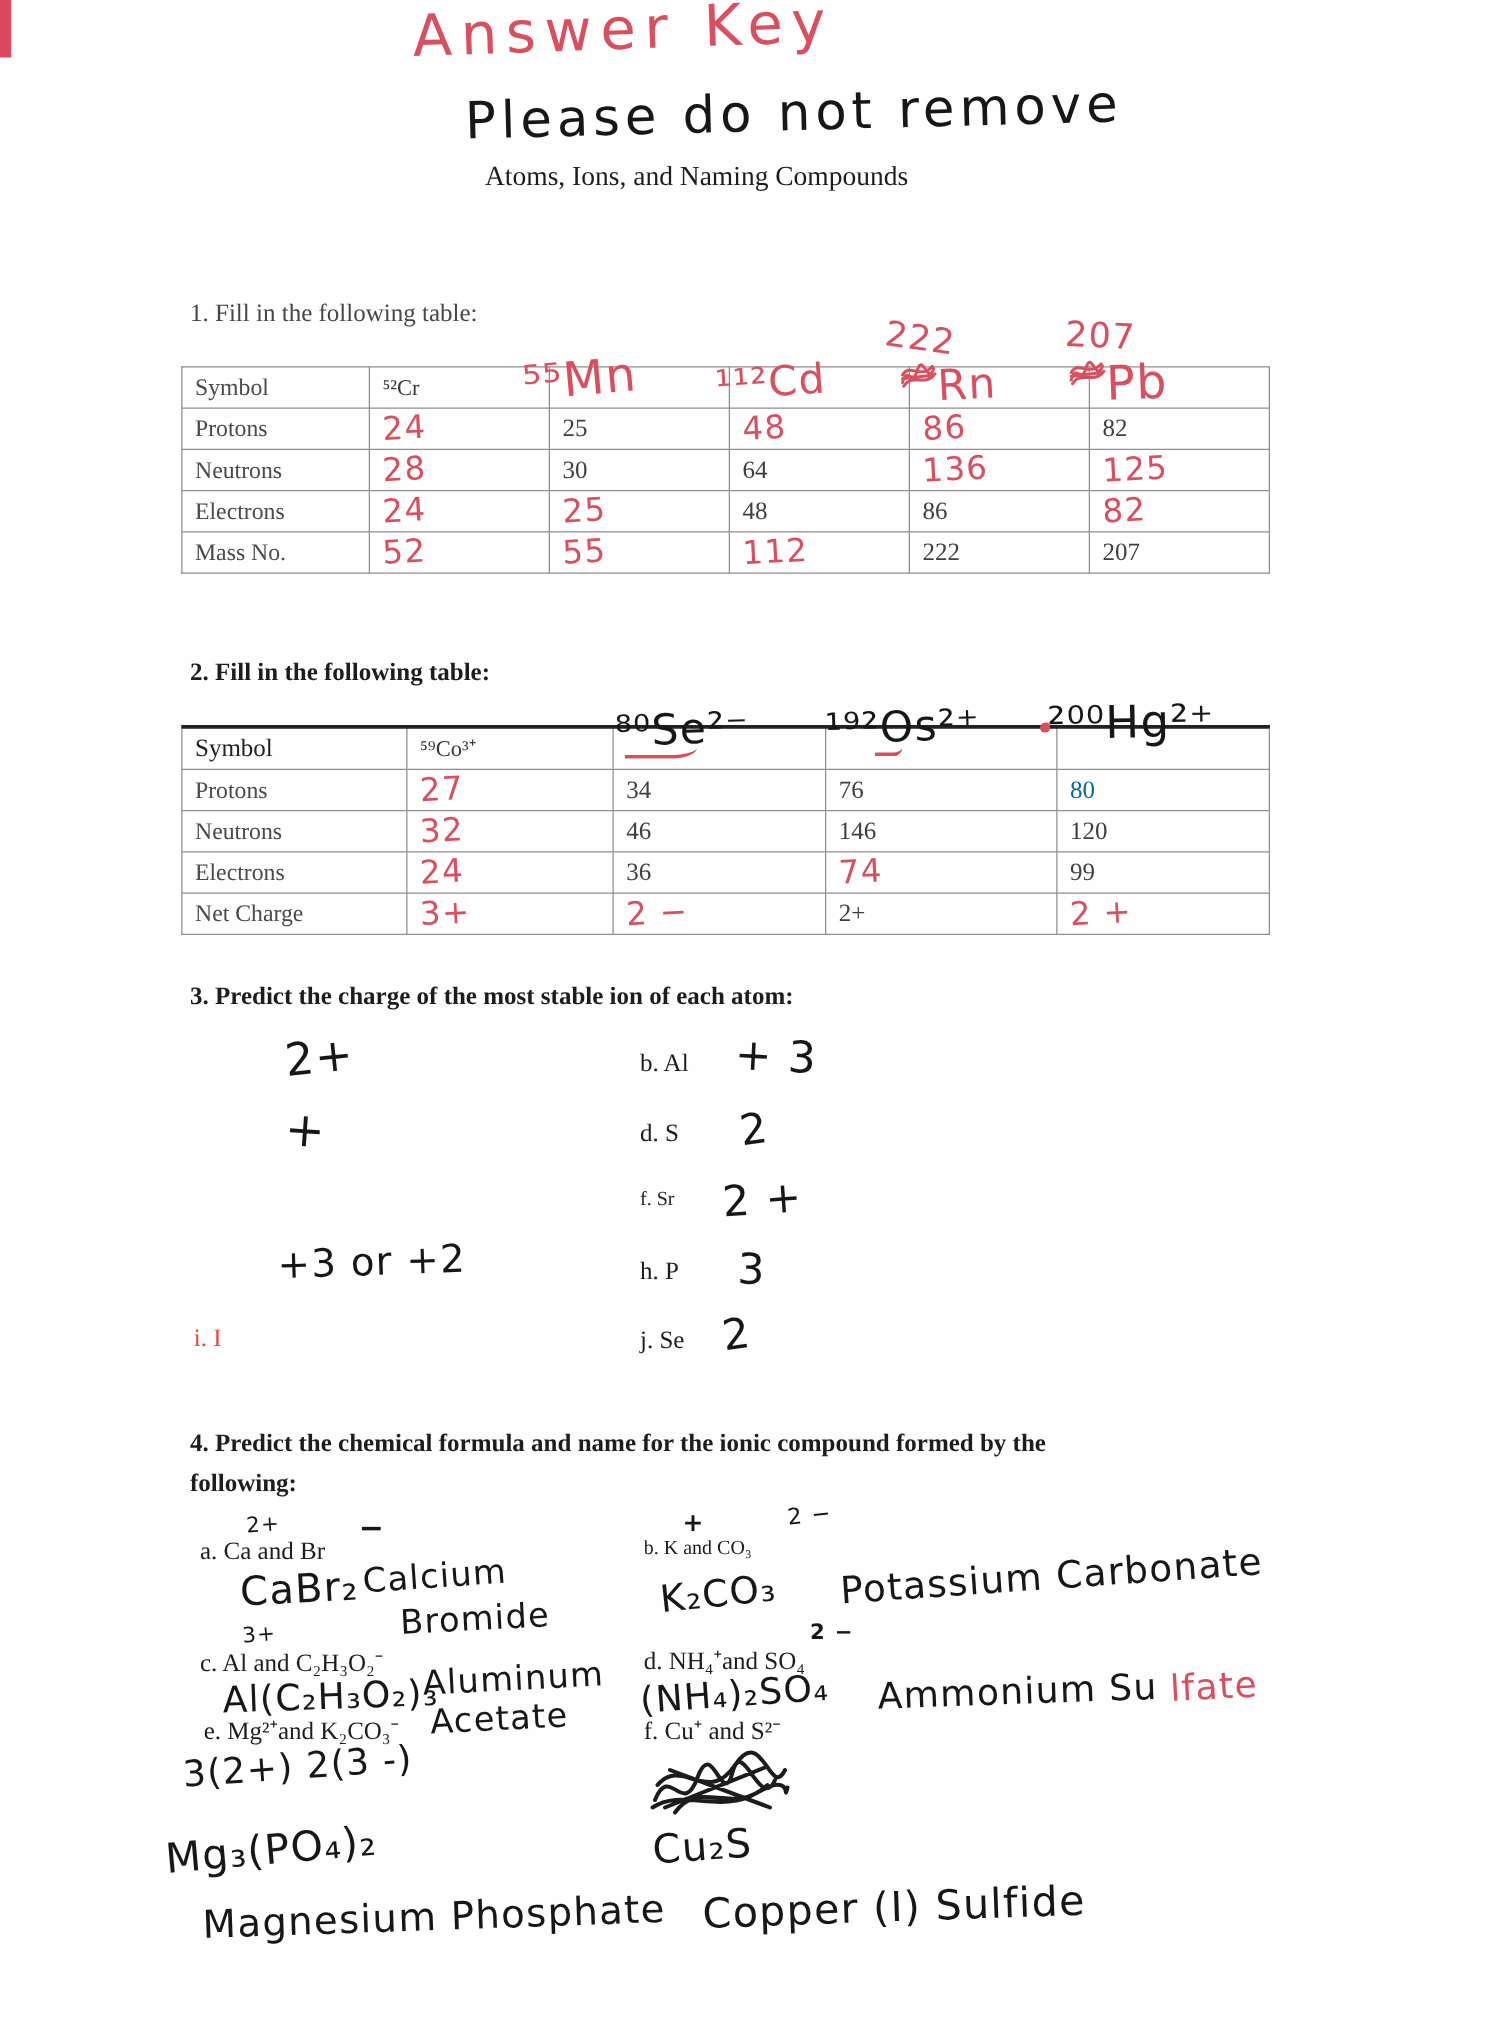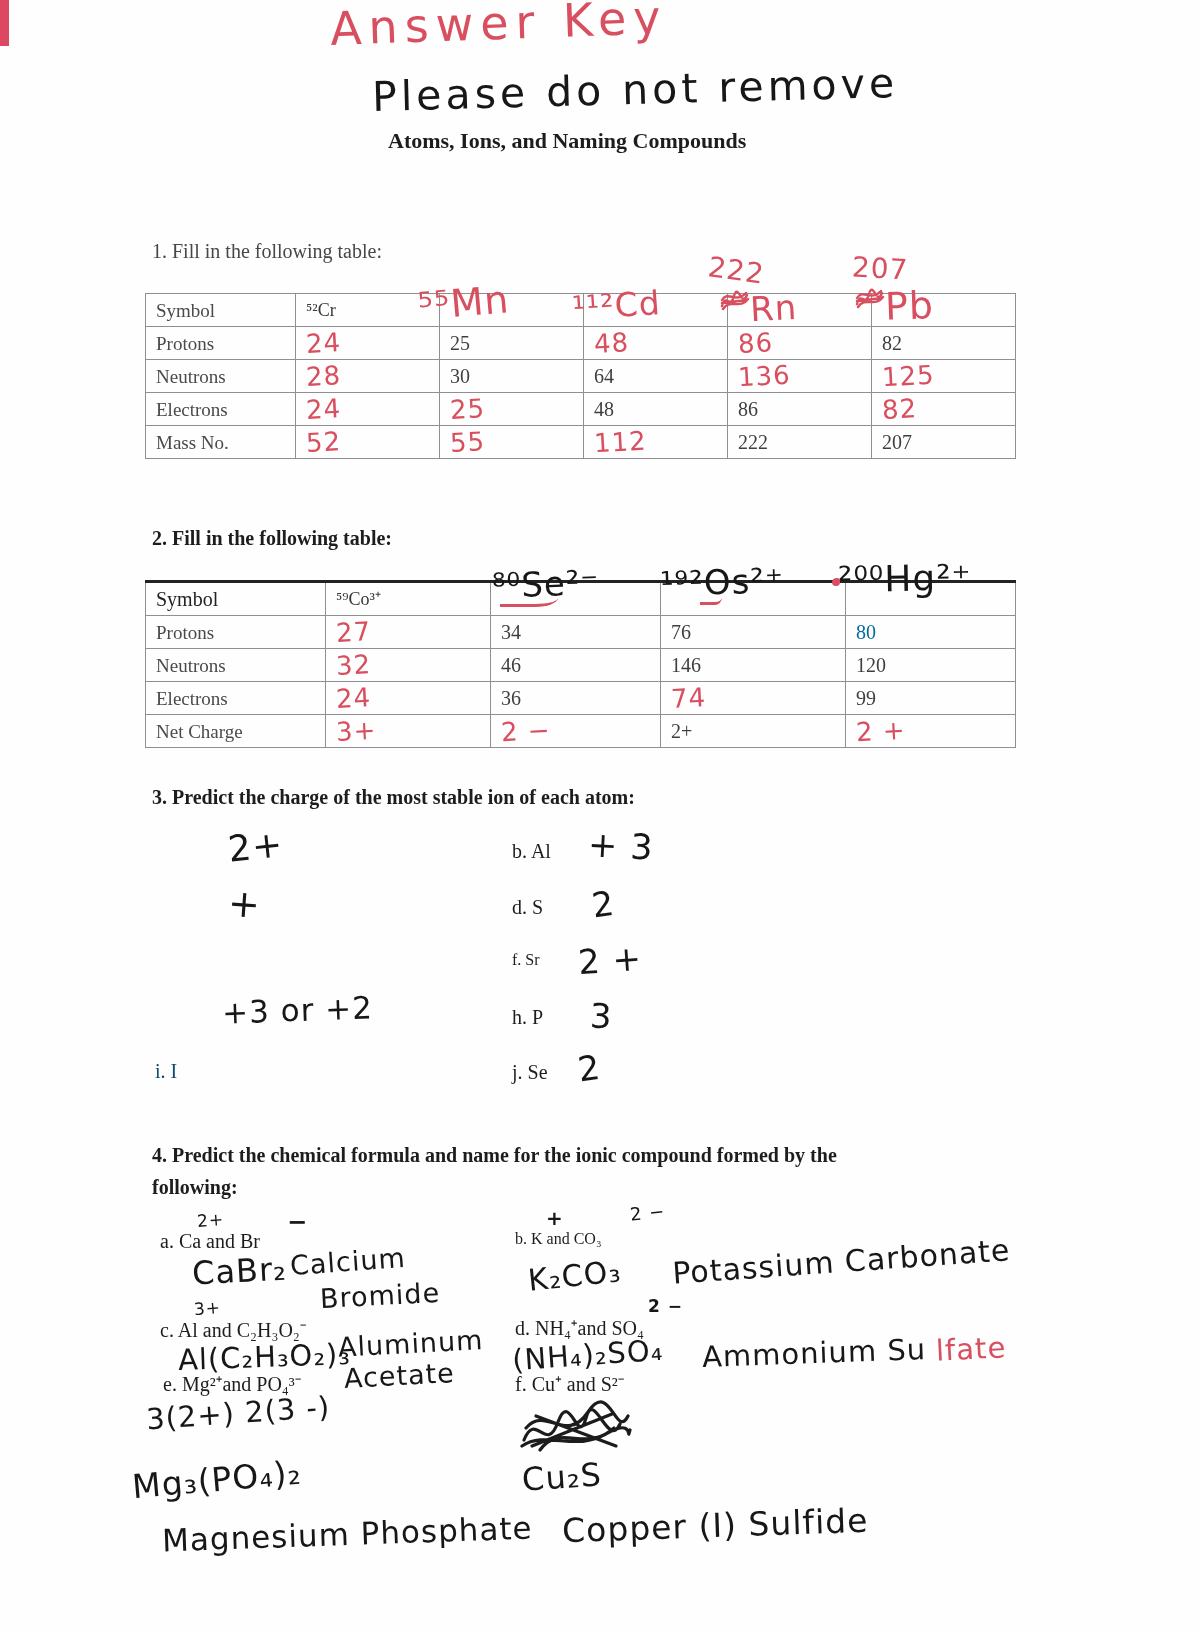--- a/index.html
+++ b/index.html
@@ -1,19 +1,19 @@
 <!DOCTYPE html>
 <html><head>
 <meta charset="utf-8">
 <style>
   html,body{margin:0;padding:0;background:#e9e9e9;}
   .page{position:relative;width:1200px;height:1631px;margin:0 auto;background:#fefefe;
         font-family:"Liberation Serif",serif;overflow:hidden;}
   .abs{position:absolute;}
-  .print{font-family:"Liberation Serif",serif;color:#0c4a6e;}
+  .print{font-family:"Liberation Serif",serif;color:#ef4444;}
   .pdark{color:#1d1d1d;}
   .hw{font-family:"DejaVu Sans",sans-serif;display:inline-block;letter-spacing:1px;}
   .red{color:#d84f5f;}
   .blk{color:#171717;}
   .qhead{font-size:20px;font-weight:600;}
   table.t{border-collapse:collapse;table-layout:fixed;background:transparent;}
   .t td{border:1px solid #8f8f8f;height:30px;padding:1px 2px 1px 10px;vertical-align:middle;
         overflow:visible;line-height:1;}
   .t2{border-top:3px solid #222;}
   .lbl{font-family:"Liberation Serif",serif;font-size:19px;color:#4a4a4a;}
@@ -26,21 +26,21 @@
 </style>
 </head>
 <body>
 
 <div class="page">
 
   <div class="abs corner" style="left:0;top:0;width:9px;height:46px;"></div>
 
   <div class="abs hw red" style="left:330px;top:-4px;font-size:46px;letter-spacing:7px;transform:rotate(-2deg);">Answer Key</div>
   <div class="abs hw blk" style="left:372px;top:66px;font-size:41px;letter-spacing:4px;transform:rotate(-1.5deg);">Please do not remove</div>
-  <div class="abs print pdark" style="left:388px;top:128px;font-size:22px;font-weight:700;">Atoms, Ions, and Naming Compounds</div>
+  <div class="abs print pdark" style="left:388px;top:128px;font-size:22px;font-weight:400;">Atoms, Ions, and Naming Compounds</div>
 
   <div class="abs print qhead" style="left:152px;top:240px;color:#474747;font-weight:500;">1. Fill in the following table:</div>
 
   <table class="abs t" style="left:145px;top:293px;width:870px;">
     <colgroup>
         <col style="width:150px">
         <col style="width:144px">
         <col style="width:144px">
         <col style="width:144px">
         <col style="width:144px">
@@ -210,21 +210,21 @@
   <div class="abs hw blk" style="left:178px;top:1340px;font-size:29px;transform:rotate(-2deg);">Al(C₂H₃O₂)₃</div>
   <div class="abs hw blk" style="left:338px;top:1328px;font-size:27px;transform:rotate(-3deg);">Aluminum</div>
   <div class="abs hw blk" style="left:344px;top:1360px;font-size:27px;transform:rotate(-3deg);">Acetate</div>
 
   <div class="abs print pdark" style="left:515px;top:1314px;font-size:20px;">d. NH₄⁺and SO₄</div>
   <div class="abs hw blk" style="left:648px;top:1296px;font-size:17px;font-weight:bold;">2 −</div>
   <div class="abs hw blk" style="left:512px;top:1338px;font-size:29px;transform:rotate(-4deg);">(NH₄)₂SO₄</div>
   <div class="abs hw blk" style="left:702px;top:1336px;font-size:29px;transform:rotate(-2deg);white-space:nowrap;">Ammonium Su</div>
   <div class="abs hw red" style="left:936px;top:1332px;font-size:29px;transform:rotate(-3deg);">lfate</div>
 
-  <div class="abs print pdark" style="left:163px;top:1370px;font-size:20px;">e. Mg²⁺and PO₄³⁻</div>
+  <div class="abs print pdark" style="left:163px;top:1370px;font-size:20px;">e. Mg²⁺and K₂CO₃⁻</div>
   <div class="abs hw blk" style="left:146px;top:1396px;font-size:29px;transform:rotate(-4deg);">3(2+) 2(3 -)</div>
   <div class="abs hw blk" style="left:132px;top:1460px;font-size:33px;transform:rotate(-5deg);">Mg₃(PO₄)₂</div>
   <div class="abs hw blk" style="left:162px;top:1516px;font-size:31px;transform:rotate(-2deg);white-space:nowrap;">Magnesium Phosphate</div>
 
   <div class="abs print pdark" style="left:515px;top:1370px;font-size:20px;">f. Cu⁺ and S²⁻</div>
   <div class="abs" style="left:516px;top:1400px;">
     <svg width="120" height="60" viewBox="0 0 120 60">
       <path d="M8 40 C20 10,30 55,42 22 S62 48,70 18 S92 50,104 24 M10 28 C30 5,50 45,72 12 S100 40,112 16 M6 46 C30 30,60 52,90 34 S110 44,114 30 M20 16 L100 46 M16 46 L96 14 M24 50 C44 22,70 54,98 28" stroke="#1c1c1c" stroke-width="3.2" fill="none" stroke-linecap="round"></path>
     </svg>
   </div>

